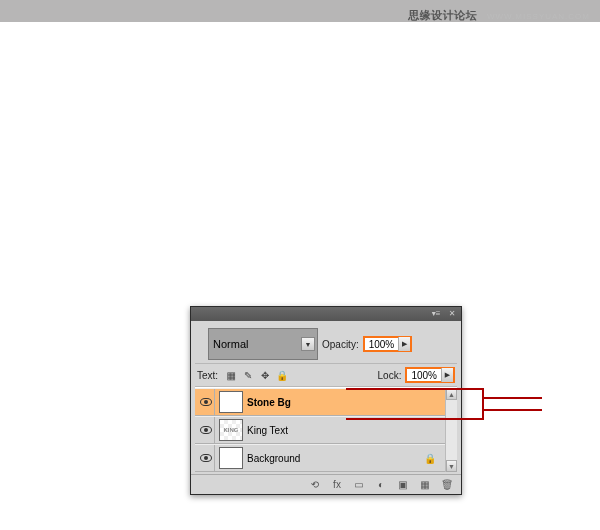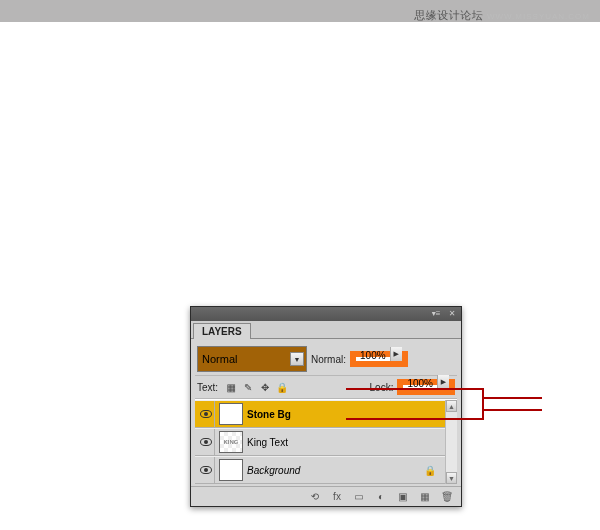--- a/index.html
+++ b/index.html
@@ -19,21 +19,21 @@
     background: #b7b6b6;
   }
   .watermark {
     position: absolute;
     top: 8px;
     right: 10px;
     font-size: 11px;
     color: #777;
     letter-spacing: 0.5px;
   }
-  .watermark .cn { color: #555; font-weight: normal; }
+  .watermark .cn { color: #555; font-weight: bold; margin-right: 6px; }
   .watermark .url { color: #bbb; font-size: 8px; letter-spacing: 1px; }
 
   .panel {
     position: absolute;
     left: 190px;
     top: 306px;
     width: 272px;
     background: #535353;
     border: 1px solid #2b2b2b;
     box-shadow: 0 2px 6px rgba(0,0,0,0.4);
@@ -78,40 +78,41 @@
   }
   .row {
     display: flex;
     align-items: center;
     gap: 4px;
     padding: 3px 2px;
   }
   .row.controls { border-bottom: 1px solid #b8b8b8; }
   .blend-select {
     width: 110px;
-    height: 26px;
-    background: #a16207;
+    height: 32px;
+    background: #a3a3a3;
     border: 1px solid #7a7a7a;
     display: flex;
     align-items: center;
     justify-content: space-between;
     padding: 0 2px 0 4px;
     font-size: 11px;
+    margin-left: 11px;
   }
   .dd-btn {
     width: 14px; height: 14px;
     border: 1px solid #888;
     background: linear-gradient(#f4f4f4,#ccc);
     display:flex;align-items:center;justify-content:center;
     font-size:7px;color:#333;
   }
   .lbl { font-size: 10px; color: #222; }
   .pct-box {
-    display:flex;align-items:flex-end;
-    border: 6px solid #f97316;
+    display:flex;align-items:center;
+    border: 2px solid #f97316;
     background:#fff;
     height:16px;
   }
   .pct-box span { padding: 0 4px; font-size:10px; }
   .pct-arrow {
     width:12px;height:14px;
     border-left:1px solid #aaa;
     display:flex;align-items:center;justify-content:center;
     font-size:7px;color:#333;background:linear-gradient(#f4f4f4,#ccc);
   }
@@ -128,21 +129,21 @@
   }
   .layer-row {
     display:flex;
     align-items:center;
     height:28px;
     border-bottom:1px solid #b0b0b0;
     border-top:1px solid #eee;
     gap:4px;
     padding:0 2px;
   }
-  .layer-row.selected { background:#eab308; }
+  .layer-row.selected { background:#fdba74; }
   .eye-cell {
     width:18px;height:26px;
     display:flex;align-items:center;justify-content:center;
     border-right:1px solid #b0b0b0;
   }
   .eye-icon {
     width:12px;height:8px;border:1px solid #333;border-radius:50%/60%;
     position:relative;
   }
   .eye-icon::after{
@@ -159,21 +160,21 @@
   .thumb.king {
     background:
       repeating-conic-gradient(#eee 0% 25%, #fff 0% 50%) 0 0/8px 8px;
   }
   .thumb.king::after{
     content:attr(data-txt);
     position:absolute;font-size:6px;color:#888;font-weight:bold;
   }
   .layer-name { font-size:10px; }
   .layer-name.bold { font-weight:bold; }
-  .layer-name.italic { font-style:italic; }
+  .layer-name.italic { }
   .lock-icon {
     margin-left:auto;margin-right:6px;font-size:10px;color:#555;
   }
   .scroll-gutter{
     position:absolute;right:0;top:0;bottom:0;width:12px;
     background:#e7e7e7;border-left:1px solid #bbb;
     display:flex;flex-direction:column;justify-content:space-between;
   }
   .scroll-gutter .sbtn{
     height:12px;display:flex;align-items:center;justify-content:center;
@@ -212,34 +213,29 @@
   <span class="url">WWW.MISSYUAN.COM</span>
 </div>
 
 <div class="panel">
 
   <div class="panel-titlebar">
     <div class="tb-btn">▾≡</div>
     <div class="tb-btn">✕</div>
   </div>
 
-  <div class="panel-tabrow">
-    <div class="tab">
-      <span>LAYERS</span>
-    </div>
-  </div>
 
   <div class="panel-body">
 
     <div class="row controls">
       <div class="blend-select">
         <span>Normal</span>
         <div class="dd-btn">▼</div>
       </div>
-      <span class="lbl">Normal:</span>
+      <span class="lbl">Opacity:</span>
       <div class="pct-box">
         <span>100%</span>
         <div class="pct-arrow">▶</div>
       </div>
     </div>
 
     <div class="row controls">
       <span class="lbl">Text:</span>
       <div class="lock-icons">
         <div class="li">▦</div>

